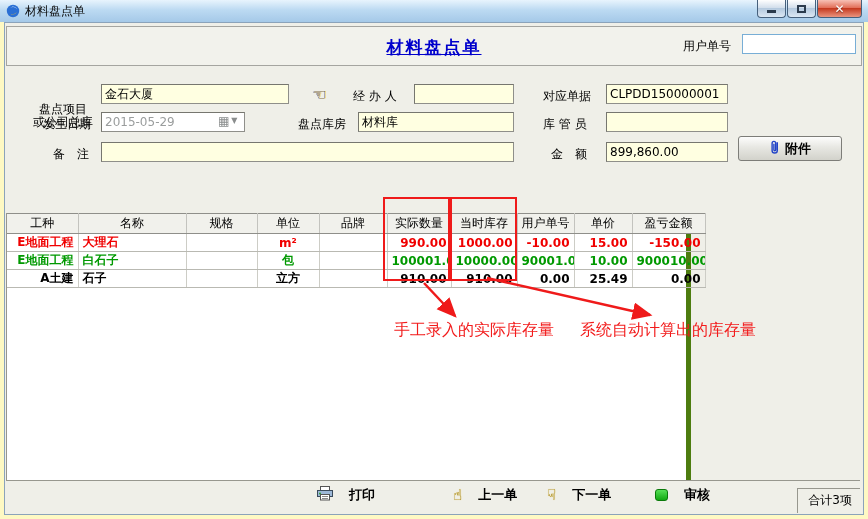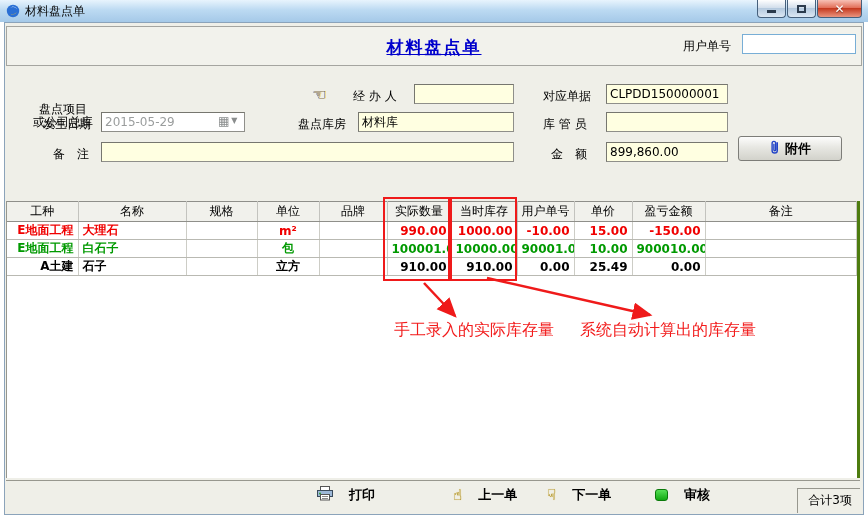--- a/index.html
+++ b/index.html
@@ -1,17 +1,17 @@
 <!DOCTYPE html>
 <html><head>
 <meta charset="utf-8">
 <style>
   html,body{margin:0;padding:0;background:#d7e8f5;}
   *{box-sizing:border-box;}
-  .app{position:relative;width:868px;height:519px;background:#ffffff;
+  .app{position:relative;width:868px;height:519px;background:#fef9c3;
        font-family:"DejaVu Sans","Liberation Sans",sans-serif;font-size:12px;color:#000;overflow:hidden;
        box-shadow:0 2px 8px rgba(0,0,0,.35);}
   
   .titlebar{position:absolute;left:0;top:0;width:868px;height:22px;
             background:linear-gradient(#e8f4fd,#bcdaf2 45%,#a5c9e8);display:flex;align-items:center;padding-left:6px;}
   .app-icon{width:14px;height:14px;display:inline-block;}
   .win-title{margin-left:5px;font-size:12px;color:#0a0a0a;}
   .win-controls{position:absolute;top:0;right:6px;display:flex;}
   .win-btn{width:29px;height:18px;border:1px solid #46607c;border-top:none;border-radius:0 0 4px 4px;
            background:linear-gradient(#fefefe,#d3dfec 45%,#b4c9de 50%,#dce8f4);
@@ -32,22 +32,22 @@
   .inp.white{background:#fff;}
   .inp.user{border:1px solid #78aed6;}
   .inp.date{color:#9a9d9d;padding-right:44px;}
   .cal-wrap{position:absolute;display:flex;align-items:center;color:#8a8d8d;}
   .cal-wrap span{line-height:1;}
   .hand-ico{position:absolute;font-size:16px;color:#0a0a50;text-shadow:1px 0 0 #e8b400;cursor:pointer;}
   .btn-attach{position:absolute;left:738px;top:136px;width:104px;height:25px;border:1px solid #7d7d78;border-radius:3px;
               background:linear-gradient(#fdfdfc,#e7e7e2 45%,#d2d2cb);display:flex;align-items:center;justify-content:center;
               gap:5px;font-size:13px;font-weight:bold;cursor:pointer;}
   
-  .grid-panel{position:absolute;left:6px;top:201px;width:854px;height:277px;background:#fff;
-              border-left:1px solid #97978e;border-right:3px solid #4d7c0f;}
+  .grid-panel{position:absolute;left:6px;top:213px;width:685px;height:277px;background:#fff;
+              border-left:1px solid #97978e;border-right:5px solid #4d7c0f;}
   table.grid{width:100%;border-collapse:collapse;table-layout:fixed;font-size:12px;}
   table.grid th{height:17px;background:#f1f1ec;border-bottom:1px solid #8f8f8a;border-right:1px solid #c3c3be;
                 border-top:1px solid #8f8f8a;font-weight:normal;text-align:center;overflow:hidden;white-space:nowrap;}
   table.grid td{height:17px;border-bottom:1px solid #b9b9b2;border-right:1px solid #cdcdc6;
                 overflow:hidden;white-space:nowrap;padding:0 4px;font-weight:bold;}
   td.al-r,th.al-r{text-align:right;}
   td.al-l{text-align:left;}
   td.al-c{text-align:center;}
   
   .hl-box{position:absolute;width:67px;height:84px;top:197px;border:2px solid #ef1a1a;z-index:5;pointer-events:none;}
@@ -92,20 +92,21 @@
   <div class="content"></div>
 
   <div class="header-band"></div>
   <div class="doc-title">材料盘点单</div>
   <span class="lbl" style="left:683px;top:38px;">用户单号</span>
   <input class="inp white user" style="left: 742px; top: 34px; width: 114px;" value="">
 
   <div class="lbl" style="left:24px;top:77px;width:78px;text-align:center;line-height:13px;">
     <div>盘点项目</div><div>或公司总库</div>
   </div>
+  <input class="inp" style="left: 101px; top: 84px; width: 188px;" value="金石大厦">
   <span class="hand-ico" style="left:312px;top:85px;">☜</span>
   <span class="lbl" style="left:353px;top:88px;">经 办 人</span>
   <input class="inp" style="left: 414px; top: 84px; width: 100px;" value="">
   <span class="lbl" style="left:543px;top:88px;">对应单据</span>
   <input class="inp" style="left: 606px; top: 84px; width: 122px;" value="CLPDD150000001">
 
   <span class="lbl" style="left:43px;top:116px;">发生日期</span>
   <input class="inp white date" style="left: 101px; top: 112px; width: 144px;" value="2015-05-29">
   <span class="cal-wrap" style="left:218px;top:115px;">
     <span style="font-size:12px;">▦</span>

